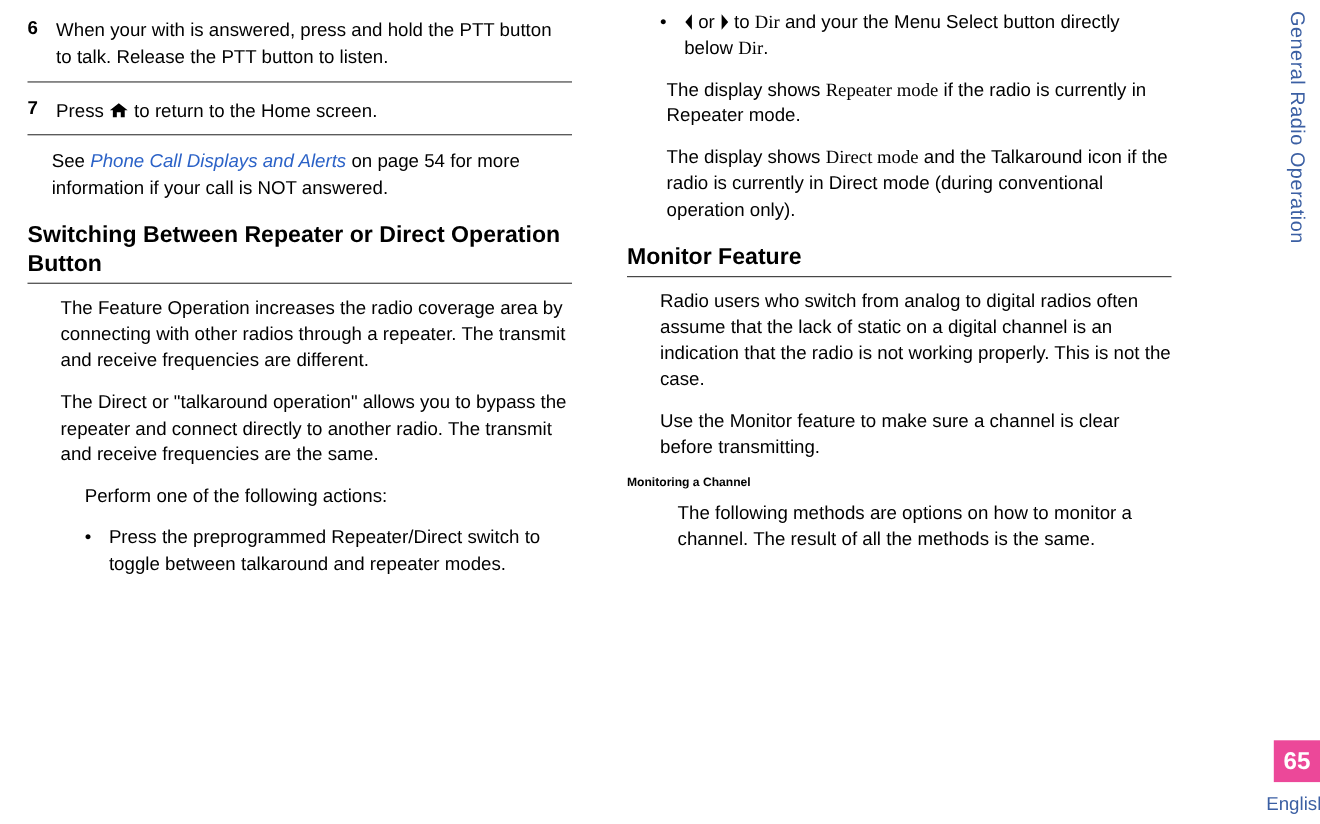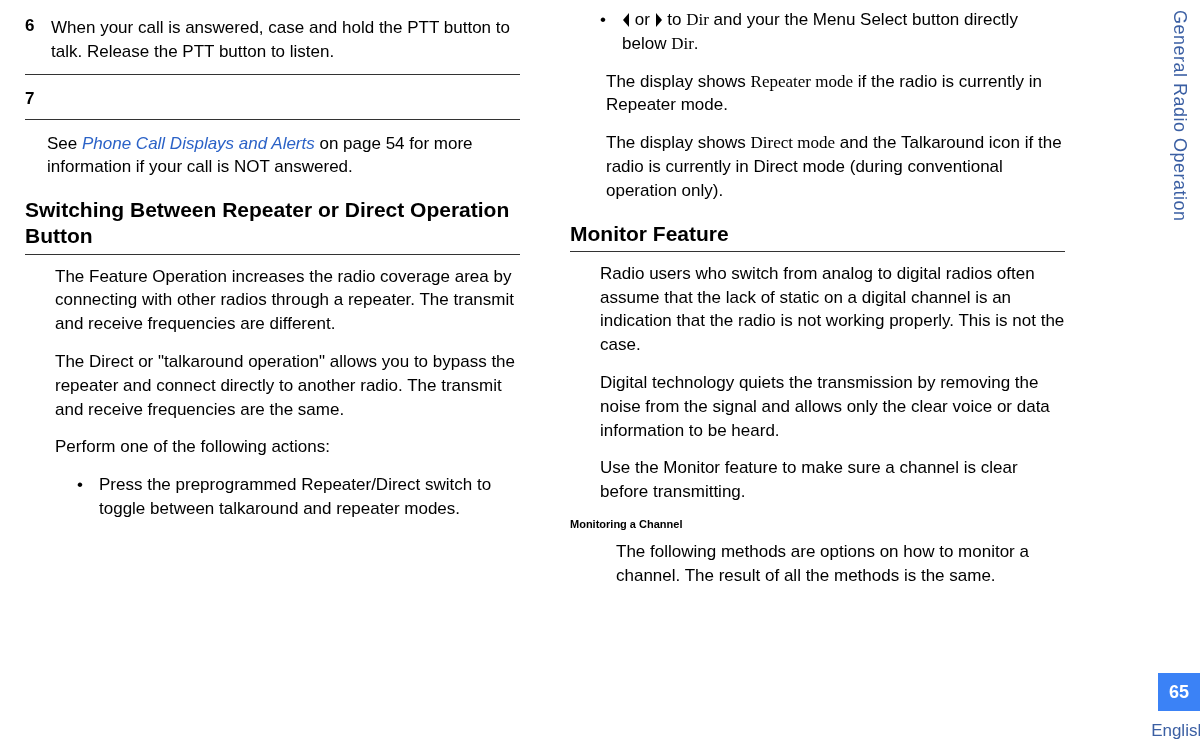--- a/index.html
+++ b/index.html
@@ -36,24 +36,24 @@
     }
     .side-text {
       color: #3b5fa3;
       writing-mode: vertical-rl;
       text-orientation: mixed;
       font-size: 18px;
       margin-top: 10px;
       letter-spacing: 0.5px;
     }
     .page-num-box {
-      background: #3b82f6;
+      background: #ec4899;
       color: #fff;
       font-weight: bold;
-      font-size: 18px;
+      font-size: 22px;
       width: 42px;
       height: 38px;
       display: flex;
       align-items: center;
       justify-content: center;
       margin-top: auto;
     }
     .lang {
       color: #3b5fa3;
       font-size: 17px;
@@ -140,45 +140,50 @@
 </head>
 <body>
 
 <div class="page">
 
   <div class="col">
     <div class="step-list">
       <div class="step">
         <div class="step-num">6</div>
         <div class="step-body">
-          <span>When your call is answered, case and hold the </span><span class="bold">PTT</span><span> button to talk. Release the </span><span class="bold">PTT</span><span> button to listen.</span>
+          <span>When your with is answered, press and hold the </span><span class="bold">PTT</span><span> button to talk. Release the </span><span class="bold">PTT</span><span> button to listen.</span>
         </div>
       </div>
       <hr class="hr">
       <div class="step">
         <div class="step-num">7</div>
+        <div class="step-body">
+          <span>Press </span><span class="home-icon"><svg viewBox="0 0 20 16">
+                <path fill="#000" d="M10 1 L19 8 L16 8 L16 15 L12 15 L12 10 L8 10 L8 15 L4 15 L4 8 L1 8 Z"></path>
+              </svg></span><span> to return to the </span><span class="bold">Home</span><span> screen.</span>
+        </div>
       </div>
       <hr class="hr">
     </div>
 
     <div class="note">
       <span>See </span><span class="link">Phone Call Displays and Alerts</span><span> on page 54 for more information if your call is NOT answered.</span>
     </div>
 
     <h2 class="h2">Switching Between Repeater or Direct Operation Button</h2>
     <hr class="h2-rule">
 
     <div class="indent-block">
       <p class="para">
         <span>The </span><span class="bold">Feature Operation</span><span> increases the radio coverage area by connecting with other radios through a repeater. The transmit and receive frequencies are different.</span>
       </p>
       <p class="para">
         <span>The </span><span class="bold">Direct</span><span> or "talkaround operation" allows you to bypass the repeater and connect directly to another radio. The transmit and receive frequencies are the same.</span>
       </p>
-      <p class="para" style="">Perform one of the following actions:</p>
+      <p class="para" style="margin-left:22px;">Perform one of the following actions:</p>
     </div>
 
     <div class="bullet-list">
       <div class="bullet-item">
         <div class="bullet">•</div>
         <div class="bullet-body">
           <span>Press the preprogrammed </span><span class="bold">Repeater/Direct</span><span> switch to toggle between talkaround and repeater modes.</span>
         </div>
       </div>
     </div>
@@ -205,21 +210,20 @@
       <p class="para">
         <span>The display shows </span><span class="display-font">Direct mode</span><span> and the Talkaround icon if the radio is currently in Direct mode (during conventional operation only).</span>
       </p>
     </div>
 
     <h2 class="h2">Monitor Feature</h2>
     <hr class="h2-rule">
 
     <div class="indent-block">
       <p class="para">Radio users who switch from analog to digital radios often assume that the lack of static on a digital channel is an indication that the radio is not working properly. This is not the case.</p>
-      <p class="para">Digital technology quiets the transmission by removing the noise from the signal and allows only the clear voice or data information to be heard.</p>
       <p class="para">Use the Monitor feature to make sure a channel is clear before transmitting.</p>
     </div>
 
     <h3 class="h3">Monitoring a Channel</h3>
     <div class="sub-indent">
       <p class="para">The following methods are options on how to monitor a channel. The result of all the methods is the same.</p>
     </div>
   </div>
 
   <div class="sidebar">

